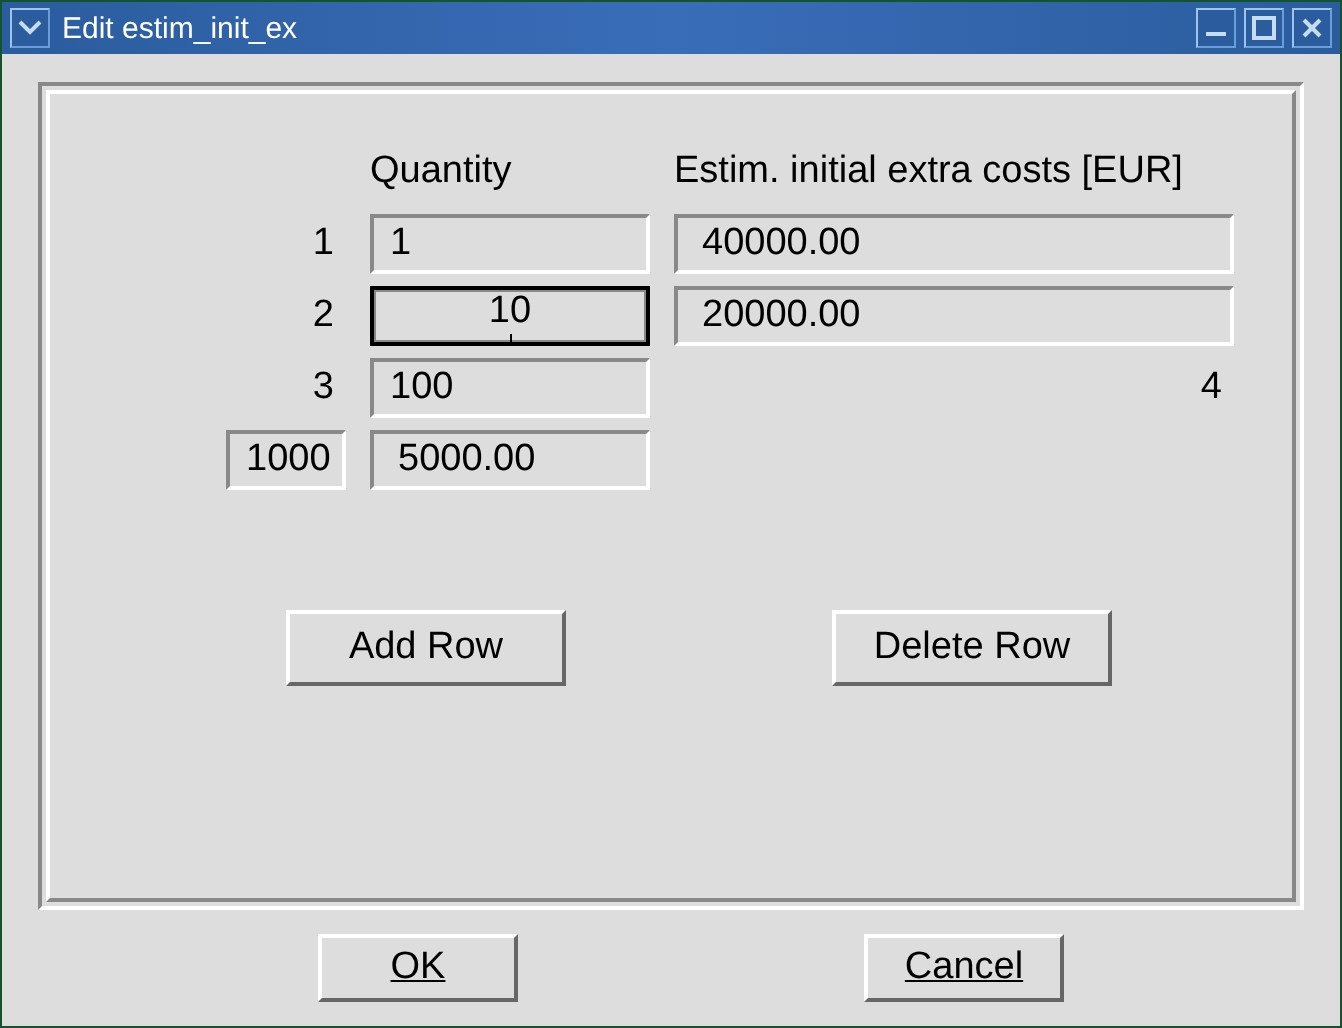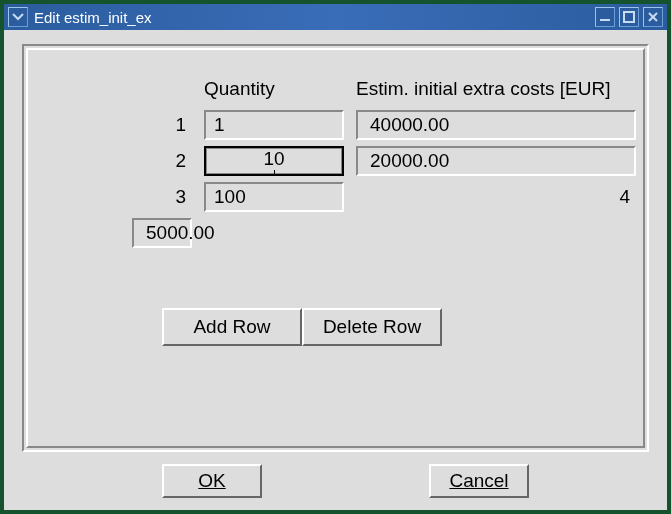--- a/index.html
+++ b/index.html
@@ -8,21 +8,21 @@
       padding: 0;
       font-family: Arial, Helvetica, sans-serif;
       background: #fff;
       width: 671px;
       height: 514px;
       overflow: hidden;
     }
     .window {
       width: 671px;
       height: 514px;
-      border: 4px solid #14532d;
+      border: 1px solid #14532d;
       display: flex;
       flex-direction: column;
     }
     .titlebar {
       height: 26px;
       background: linear-gradient(to right, #2a5c9e 0%, #3a6db8 50%, #2a5c9e 100%);
       display: flex;
       align-items: center;
       padding: 0 4px;
       color: #fff;
@@ -79,21 +79,21 @@
       border-right-color: #fff;
       border-bottom-color: #fff;
       padding: 2px;
     }
     .inner-raised {
       height: 100%;
       border: 2px solid #fff;
       border-right-color: #888;
       border-bottom-color: #888;
       background: #dddddd;
-      padding: 28px 30px 20px 44px;
+      padding: 28px 30px 20px 28px;
       display: flex;
       flex-direction: column;
     }
     .table-area {
       display: grid;
       grid-template-columns: 60px 140px 280px;
       column-gap: 12px;
       row-gap: 6px;
       align-items: center;
       margin-left: 60px;
@@ -132,21 +132,21 @@
       display: inline-block;
       width: 1px;
       height: 18px;
       background: #000;
       margin-left: 1px;
       vertical-align: middle;
     }
     .cost-cell { padding-left: 12px; }
     .btn-row {
       display: flex;
-      justify-content: flex-start;
+      justify-content: space-between;
       margin-top: 60px;
       padding: 0 60px 0 90px;
     }
     .btn {
       min-width: 140px;
       height: 38px;
       background: #dddddd;
       border-top: 2px solid #fff;
       border-left: 2px solid #fff;
       border-right: 2px solid #666;
@@ -237,20 +237,23 @@
           <div class="cell cost-cell">
               <span>20000.00</span>
             </div>
 
           <div class="rownum">3</div>
           <div class="cell">
               <span>100</span>
             </div>
 
           <div class="rownum">4</div>
+          <div class="cell">
+              <span>1000</span>
+            </div>
           <div class="cell cost-cell">
               <span> 5000.00</span>
             </div>
         </div>
 
         <div class="btn-row">
           <div class="btn">Add Row</div>
           <div class="btn">Delete Row</div>
         </div>
 

